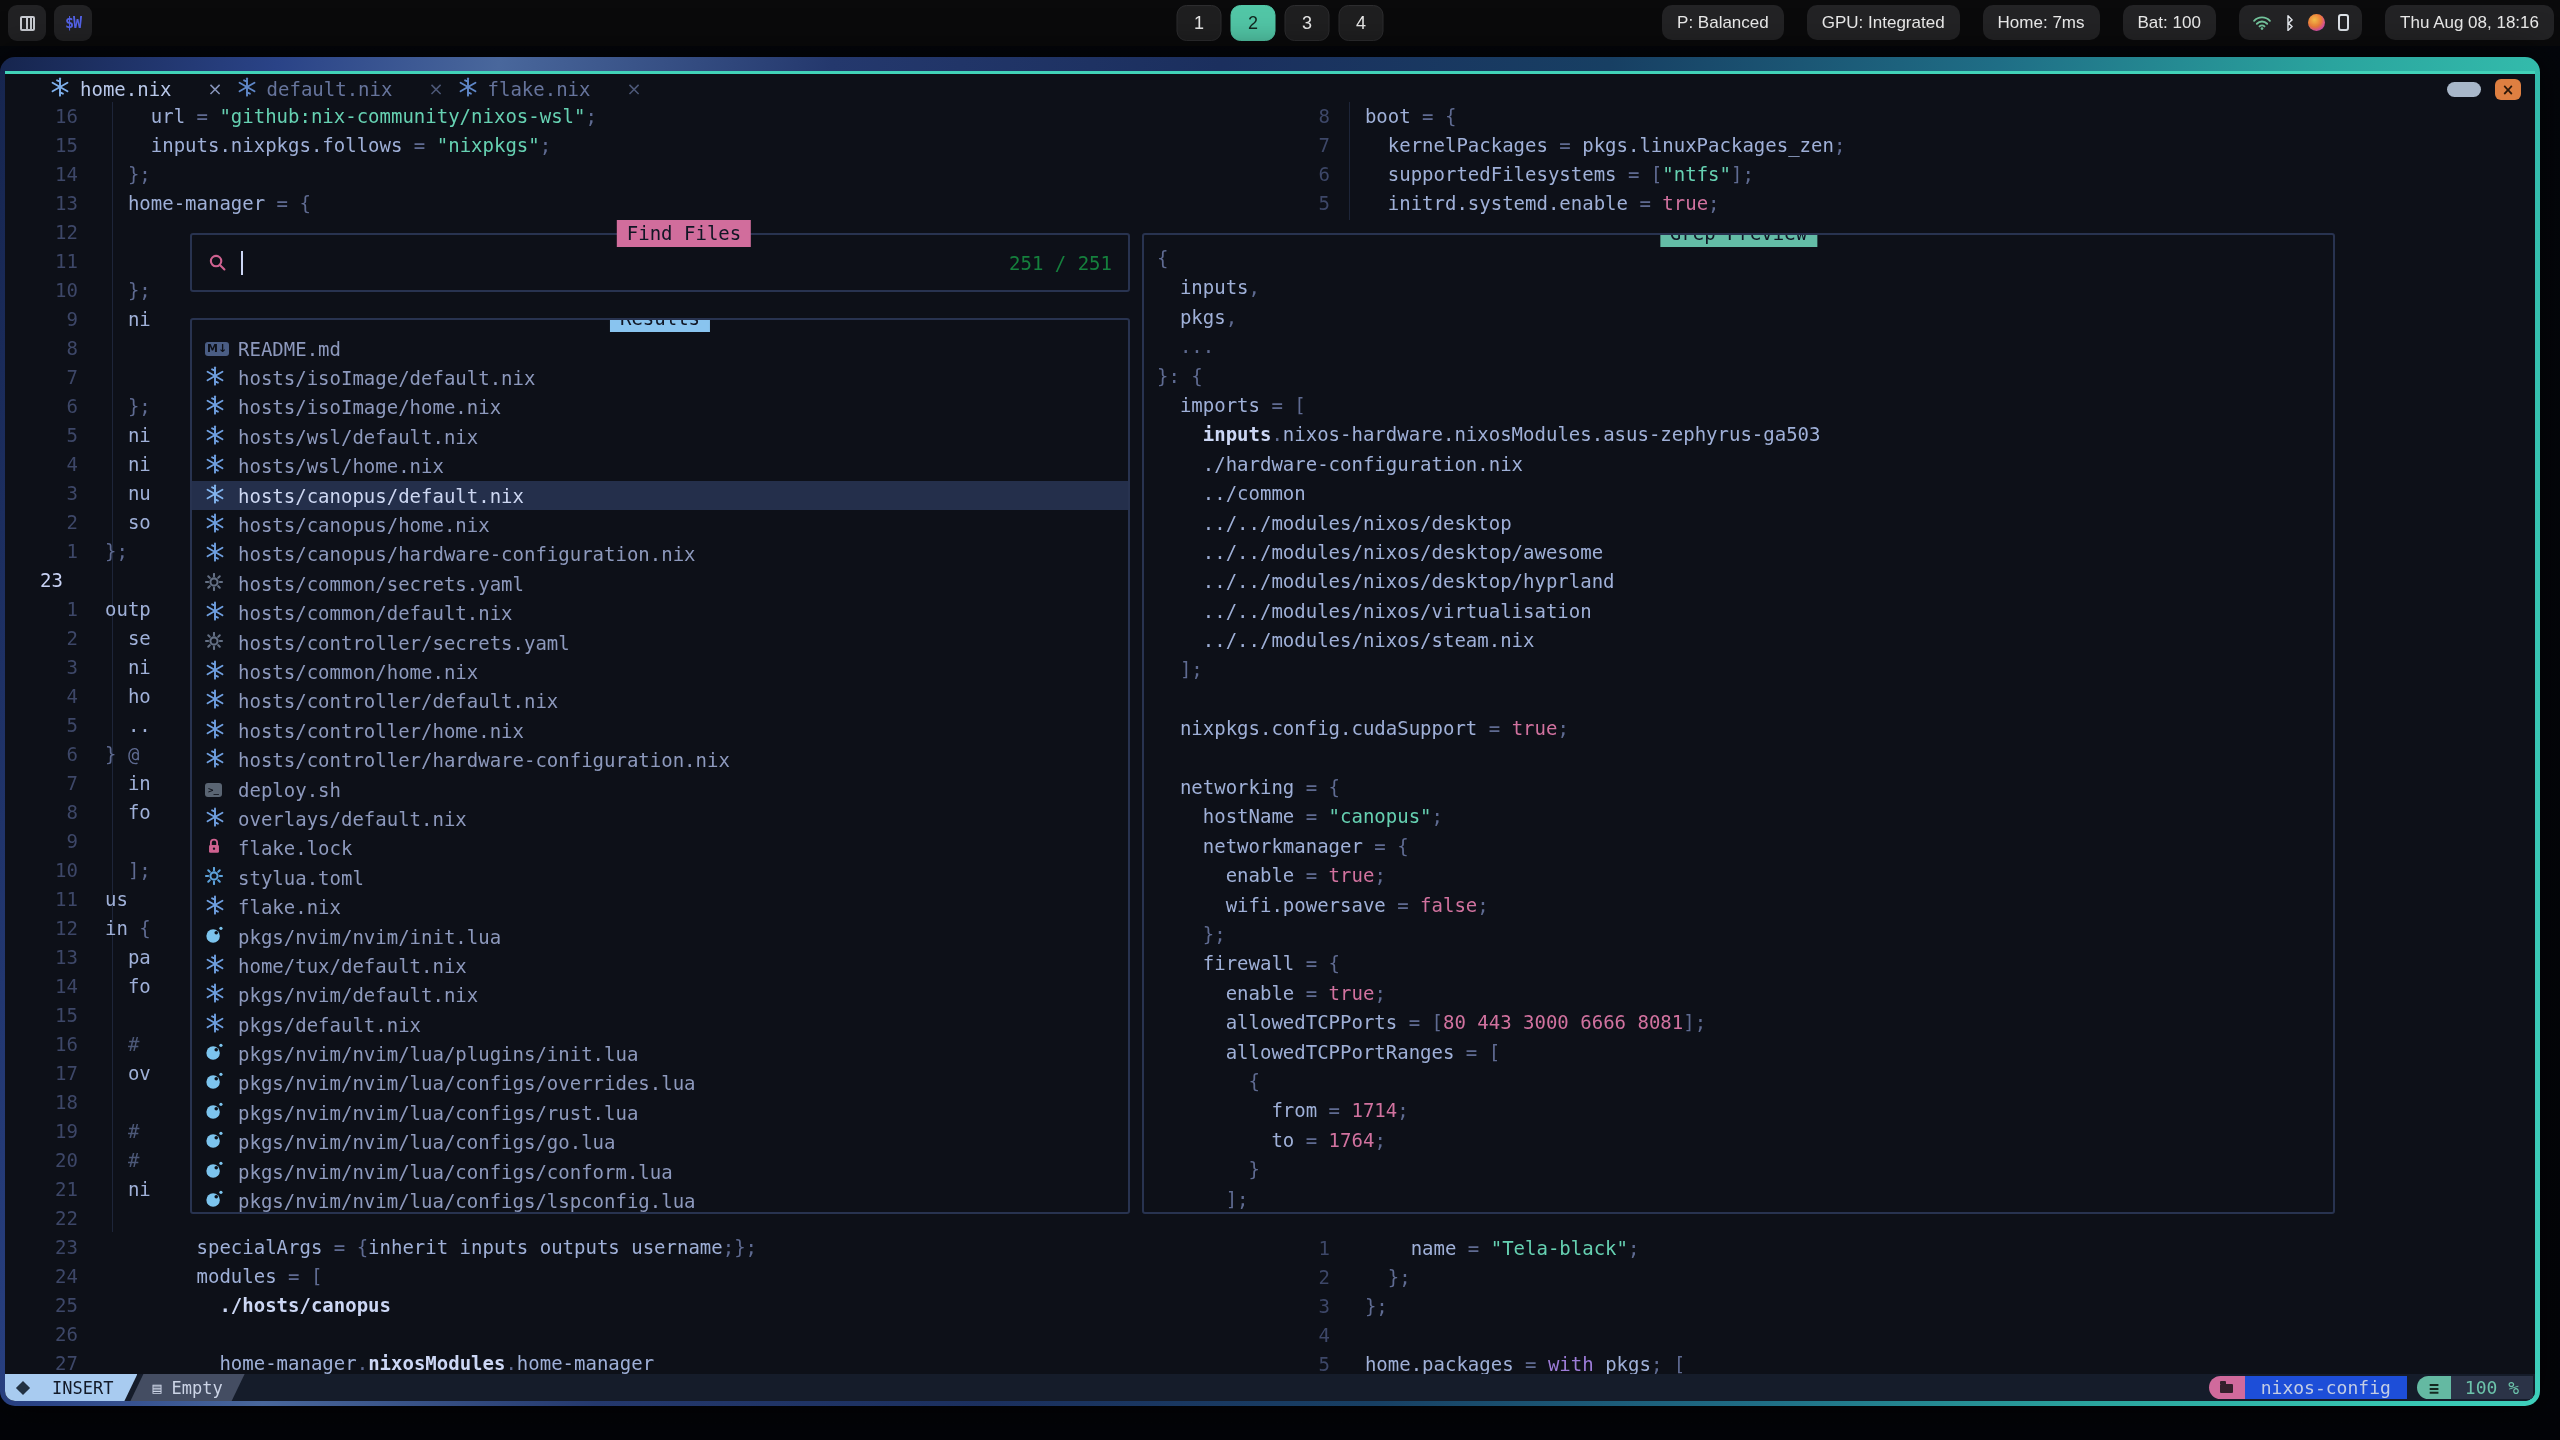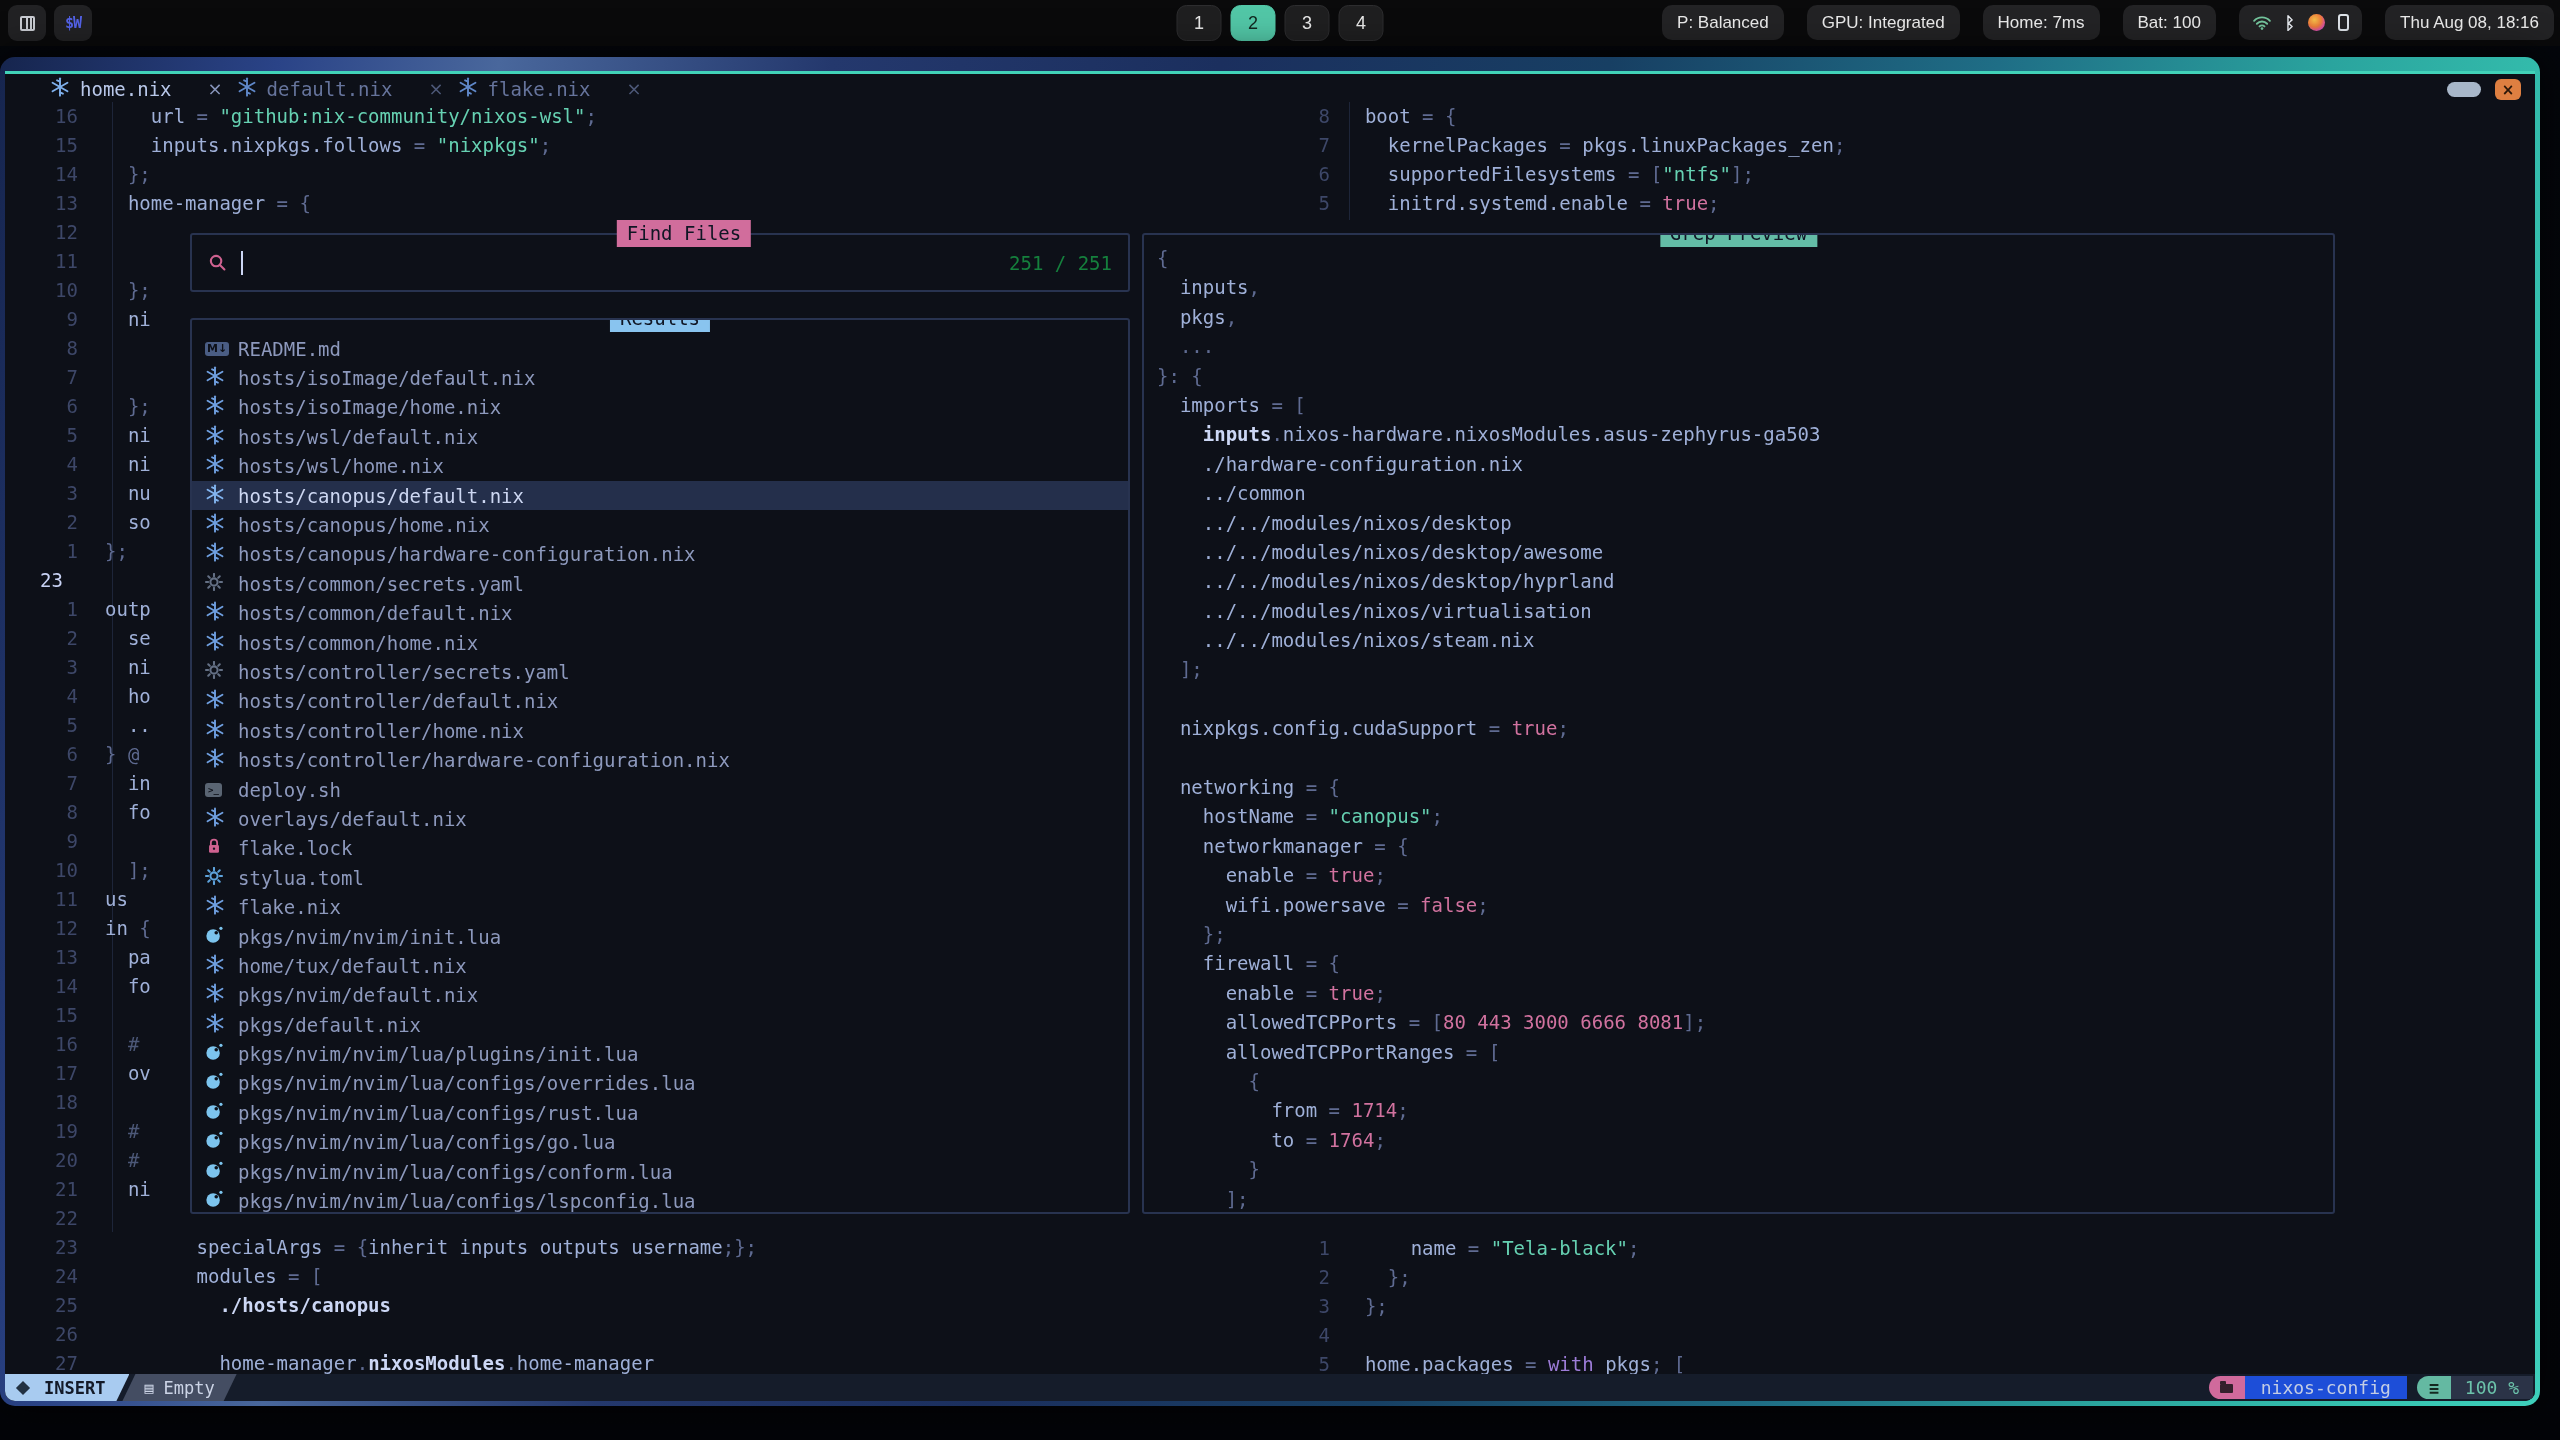--- a/index.html
+++ b/index.html
@@ -81,21 +81,21 @@
   .ritem.sel{background:#242f4b;color:#cdd7f2;}
   .mdbox{background:#4a5d84;color:#0d1018;font:bold 11px/14px "DejaVu Sans",sans-serif;border-radius:3px;padding:0 2px;}
   .shbox{background:#5a6573;color:#0d1018;font:bold 9px/14px "DejaVu Sans Mono",monospace;border-radius:3px;padding:0 3px;height:14px;display:inline-block;}
   #grep-popup{left:1137px;top:159px;width:1193px;height:981px;overflow:hidden;}
   #preview-lines{position:absolute;left:13px;top:9px;}
   .pline{height:29.4px;font:19px/29.4px "DejaVu Sans Mono",monospace;white-space:pre;}
 
   
   .statusline{position:absolute;left:0;right:0;bottom:0;height:27px;background:#151c2a;display:flex;justify-content:space-between;font-family:"DejaVu Sans Mono",monospace;}
   .sl-left{display:flex;}
-  .seg-mode{display:flex;align-items:center;gap:16px;background:#a8cbf0;color:#131a28;font-weight:bold;font-size:17px;padding:0 24px 0 13px;clip-path:polygon(0 0,100% 0,calc(100% - 13px) 100%,0 100%);}
+  .seg-mode{display:flex;align-items:center;gap:24px;background:#a8cbf0;color:#131a28;font-weight:normal;font-size:17px;padding:0 24px 0 13px;clip-path:polygon(0 0,100% 0,calc(100% - 13px) 100%,0 100%);}
   .vim-ic{width:10px;height:10px;background:#223142;transform:rotate(45deg);flex:none;}
   .seg-empty{display:flex;align-items:center;gap:10px;background:#444d62;color:#ccd4e6;font-size:17px;padding:0 22px;margin-left:-7px;clip-path:polygon(13px 0,100% 0,calc(100% - 13px) 100%,0 100%);}
   .buf-ic{font-size:15px;color:#ccd4e6;}
   .sl-right{display:flex;align-items:center;padding-right:2px;}
   .seg-picon{width:36px;height:23px;border-radius:12px 0 0 12px;background:#d06a9c;display:flex;align-items:center;justify-content:center;}
   .folder-ic{width:13px;height:9px;background:#34202c;border-radius:1px;position:relative;margin-top:2px;}
   .folder-ic:before{content:"";position:absolute;top:-3px;left:0;width:6px;height:3px;background:#34202c;border-radius:1px 1px 0 0;}
   .seg-plabel{background:#1d4ed8;color:#c3cde4;font-size:18px;padding:0 16px;height:23px;line-height:23px;}
   .seg-gicon{width:34px;height:23px;border-radius:12px 0 0 12px;background:#64b9a2;color:#14281f;font-weight:bold;font-size:17px;display:flex;align-items:center;justify-content:center;margin-left:10px;}
   .seg-glabel{background:#2b3347;color:#6cc3ab;font-size:18px;padding:0 14px;height:23px;line-height:23px;}
@@ -406,49 +406,49 @@
                       <line x1="2.8" y1="15.7" x2="19.2" y2="6.3"></line>
                       <line x1="11" y1="5" x2="7.8" y2="3.6"></line>
                       <line x1="11" y1="17" x2="14.2" y2="18.4"></line>
                     </g>
                   </svg></span>
               </span>
               <span class="rlabel">hosts/common/default.nix</span>
             </div>
             <div class="ritem">
               <span class="ric">
-                <span><svg width="20" height="20" viewBox="0 0 22 22">
-                    <g stroke="#6f9fe0" stroke-width="2.1" stroke-linecap="round">
-                      <line x1="11" y1="1.5" x2="11" y2="20.5"></line>
-                      <line x1="2.8" y1="6.3" x2="19.2" y2="15.7"></line>
-                      <line x1="2.8" y1="15.7" x2="19.2" y2="6.3"></line>
-                      <line x1="11" y1="5" x2="7.8" y2="3.6"></line>
-                      <line x1="11" y1="17" x2="14.2" y2="18.4"></line>
-                    </g>
-                  </svg></span>
-              </span>
-              <span class="rlabel">hosts/common/home.nix</span>
-            </div>
-            <div class="ritem">
-              <span class="ric">
                 <span><svg width="18" height="18" viewBox="0 0 20 20">
                     <circle cx="10" cy="10" r="4" fill="none" stroke="#647085" stroke-width="2.3"></circle>
                     <g stroke="#647085" stroke-width="2.3" stroke-linecap="round">
                       <line x1="16.5" y1="10" x2="19" y2="10"></line>
                       <line x1="1" y1="10" x2="3.5" y2="10"></line>
                       <line x1="10" y1="16.5" x2="10" y2="19"></line>
                       <line x1="10" y1="1" x2="10" y2="3.5"></line>
                       <line x1="14.6" y1="14.6" x2="16.4" y2="16.4"></line>
                       <line x1="3.6" y1="3.6" x2="5.4" y2="5.4"></line>
                       <line x1="14.6" y1="5.4" x2="16.4" y2="3.6"></line>
                       <line x1="3.6" y1="16.4" x2="5.4" y2="14.6"></line>
                     </g>
                   </svg></span>
               </span>
               <span class="rlabel">hosts/controller/secrets.yaml</span>
+            </div>
+            <div class="ritem">
+              <span class="ric">
+                <span><svg width="20" height="20" viewBox="0 0 22 22">
+                    <g stroke="#6f9fe0" stroke-width="2.1" stroke-linecap="round">
+                      <line x1="11" y1="1.5" x2="11" y2="20.5"></line>
+                      <line x1="2.8" y1="6.3" x2="19.2" y2="15.7"></line>
+                      <line x1="2.8" y1="15.7" x2="19.2" y2="6.3"></line>
+                      <line x1="11" y1="5" x2="7.8" y2="3.6"></line>
+                      <line x1="11" y1="17" x2="14.2" y2="18.4"></line>
+                    </g>
+                  </svg></span>
+              </span>
+              <span class="rlabel">hosts/common/home.nix</span>
             </div>
             <div class="ritem">
               <span class="ric">
                 <span><svg width="20" height="20" viewBox="0 0 22 22">
                     <g stroke="#6f9fe0" stroke-width="2.1" stroke-linecap="round">
                       <line x1="11" y1="1.5" x2="11" y2="20.5"></line>
                       <line x1="2.8" y1="6.3" x2="19.2" y2="15.7"></line>
                       <line x1="2.8" y1="15.7" x2="19.2" y2="6.3"></line>
                       <line x1="11" y1="5" x2="7.8" y2="3.6"></line>
                       <line x1="11" y1="17" x2="14.2" y2="18.4"></line>

